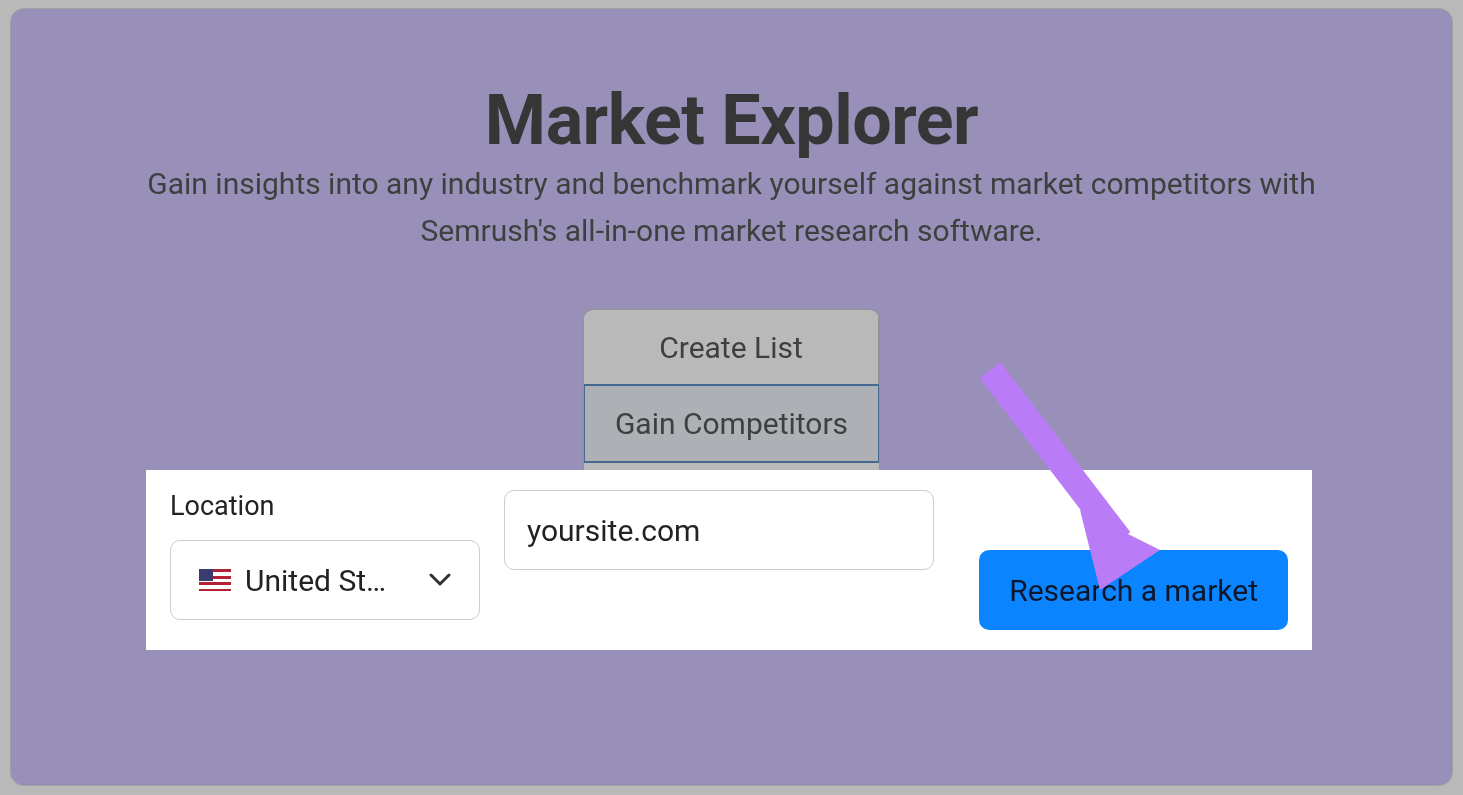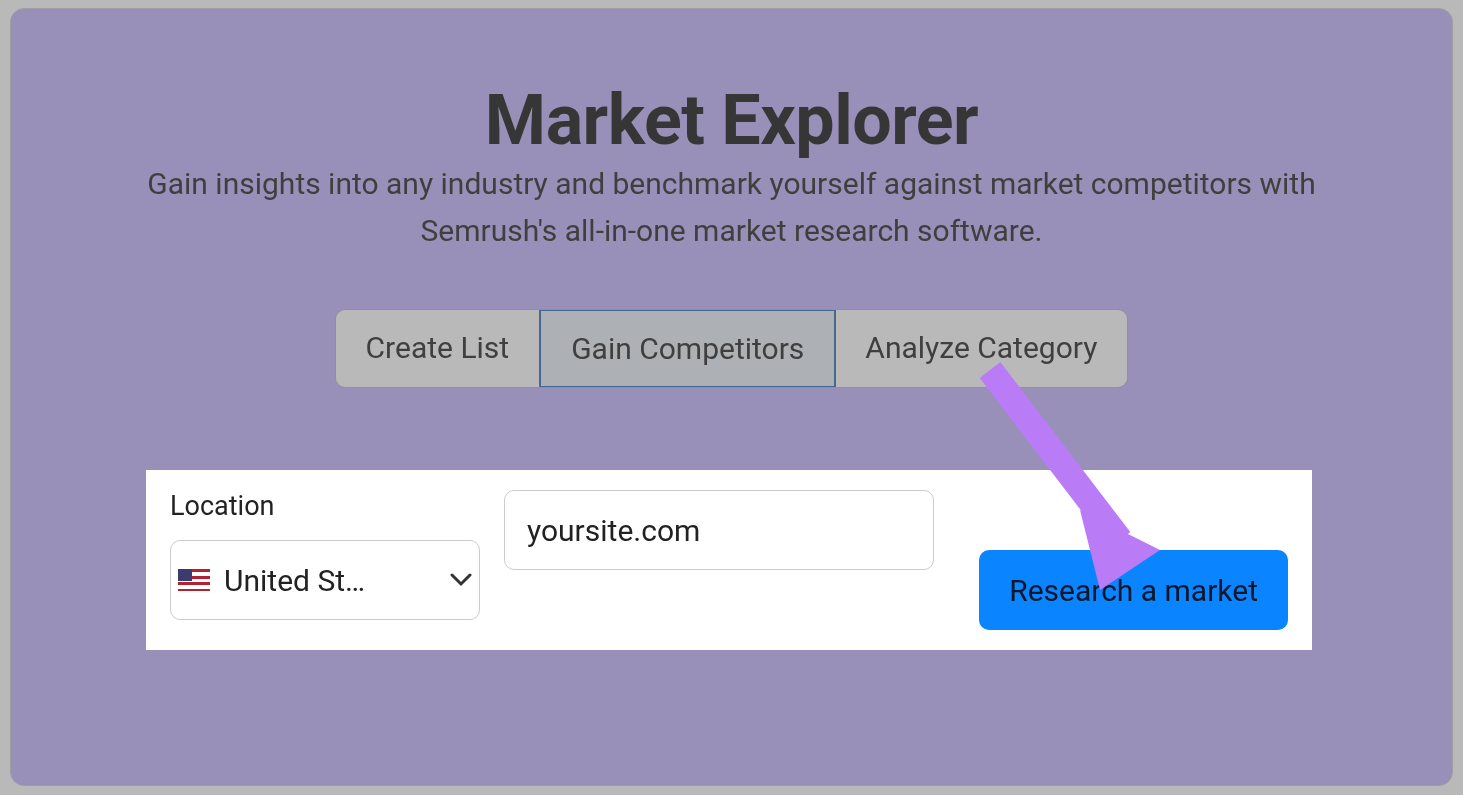--- a/index.html
+++ b/index.html
@@ -44,20 +44,21 @@
       color: #222;
       line-height: 1.55;
       padding: 0 80px;
     }
     .tabs {
       margin: 55px auto 0;
       display: inline-flex;
       border: 1px solid #b8b8b8;
       border-radius: 10px;
       overflow: hidden;
+      flex-direction: column;
     }
     .tab {
       padding: 20px 30px;
       font-size: 30px;
       color: #222;
       background: #fff;
       cursor: pointer;
       border-right: 1px solid #b8b8b8;
     }
     .tab:last-child {
@@ -94,21 +95,21 @@
       color: #222;
       margin-bottom: 18px;
     }
     .location-select {
       width: 310px;
       height: 80px;
       border: 1px solid #ccc;
       border-radius: 10px;
       display: flex;
       align-items: center;
-      padding: 0 7px;
+      padding: 0 28px;
       font-size: 30px;
       color: #222;
       background: #fff;
       cursor: pointer;
       gap: 14px;
     }
     .flag {
       width: 32px;
       height: 22px;
       background: linear-gradient(

